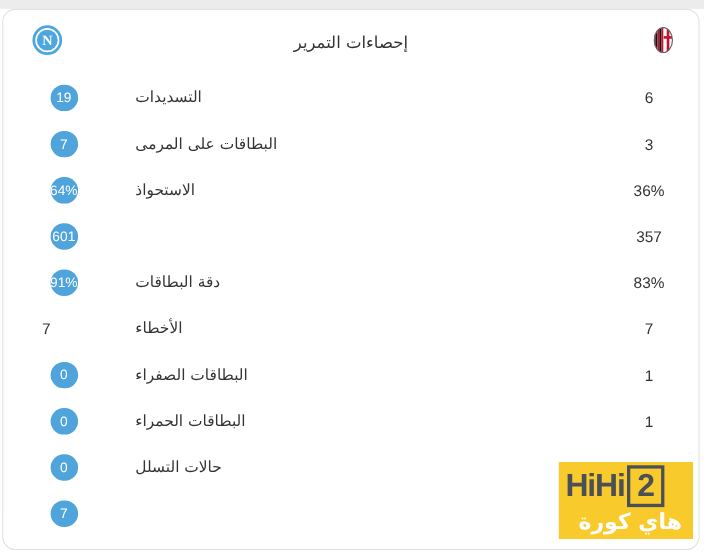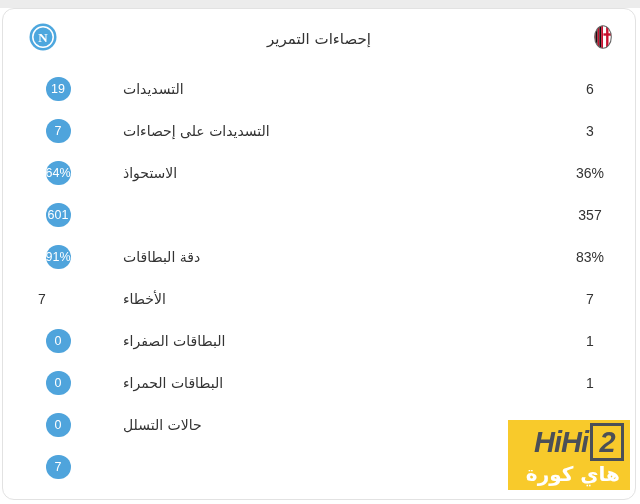--- a/index.html
+++ b/index.html
@@ -75,25 +75,24 @@
     font-size:14px;color:var(--value-text);
   }
   .watermark{
     position:absolute;right:10px;bottom:14px;
     width:122px;height:70px;
     background:var(--wm-bg);
     display:flex;flex-direction:column;justify-content:center;
     padding:4px 6px 5px 6px;
   }
   .wm-line1{
-    display:flex;justify-content:flex-end;align-items:center;
+    display:flex;justify-content:flex-start;align-items:center;
     color:var(--wm-text);
     font-weight:bold;font-size:29px;line-height:1;
     letter-spacing:-1px;
-    font-style:italic;
   }
   .wm-digit{
     display:inline-flex;justify-content:center;align-items:center;
     border:3px solid var(--wm-text);
     width:34px;height:38px;
     margin-left:2px;
   }
   .wm-line2{
     text-align:right;
     color:#ffffff;
@@ -147,21 +146,21 @@
         <div class="home-val">
           <span class="pill">19</span>
         </div>
         <div class="stat-label" dir="rtl">التسديدات</div>
         <div class="away-val">6</div>
       </div>
       <div class="stat-row">
         <div class="home-val">
           <span class="pill">7</span>
         </div>
-        <div class="stat-label" dir="rtl">التسديدات على إحصاءات</div>
+        <div class="stat-label" dir="rtl">البطاقات على المرمى</div>
         <div class="away-val">3</div>
       </div>
       <div class="stat-row">
         <div class="home-val">
           <span class="pill">64%</span>
         </div>
         <div class="stat-label" dir="rtl">الاستحواذ</div>
         <div class="away-val">36%</div>
       </div>
       <div class="stat-row">

